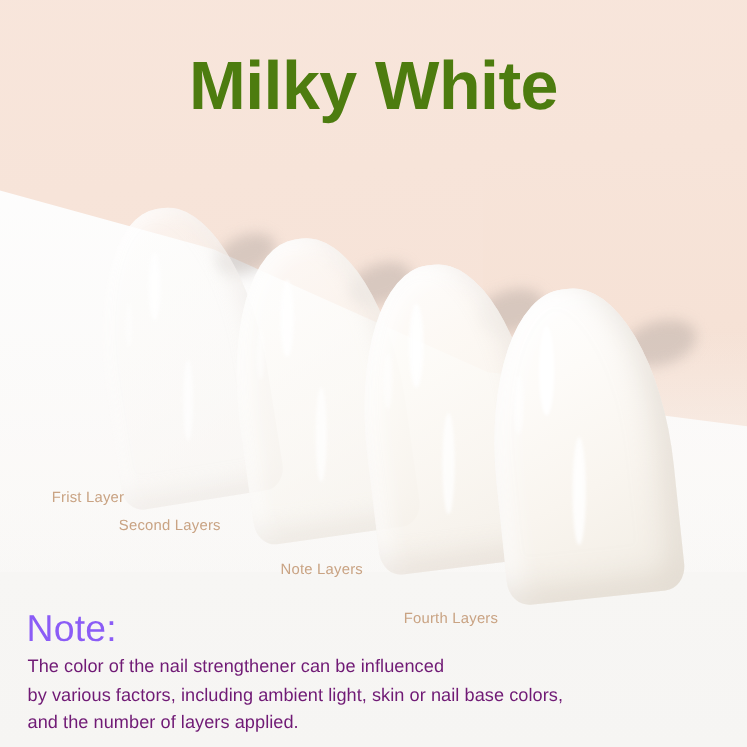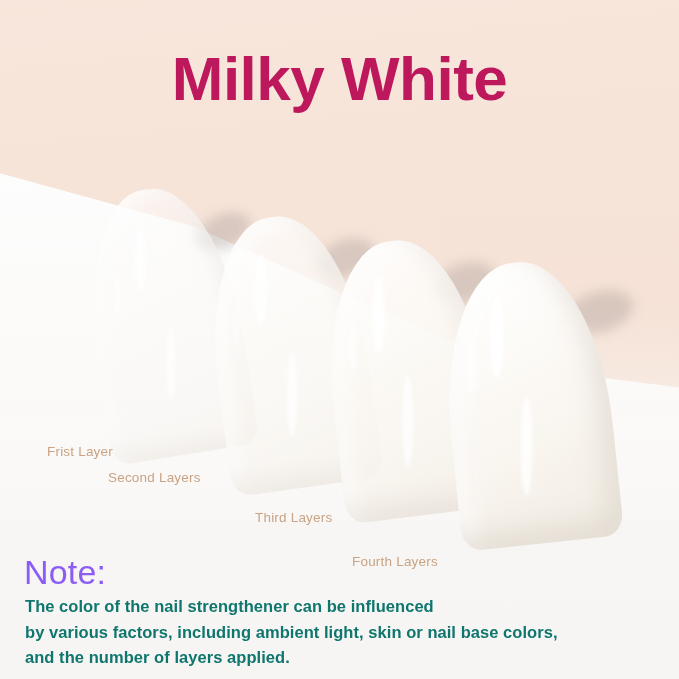--- a/index.html
+++ b/index.html
@@ -46,21 +46,21 @@
   }
 
   
   .title{
     position:absolute;
     left:0;right:0;top:48px;
     text-align:center;
     font-size:62px;
     font-weight:bold;
     letter-spacing:-0.5px;
-    color:#be185d;
+    color:#4d7c0f;
     line-height:1.0;
     white-space:nowrap;
   }
   .subtitle{
     position:absolute;
     left:0;right:0;top:130px;
     text-align:center;
     font-size:23px;
     color:#c9672c;
     letter-spacing:0.1px;
@@ -161,39 +161,38 @@
   .layer-label{
     position:absolute;
     font-size:13.5px;
     color:#c9a383;
     letter-spacing:0.2px;
     white-space:nowrap;
   }
   #label1{left:47px;top:444px;}
   #label2{left:108px;top:470px;}
   #label3{left:255px;top:510px;}
-  #label4{left:352px;top:554px;}
+  #label4{left:367px;top:554px;}
 
   
   .note-title{
     position:absolute;
     left:24px;top:553px;
     font-size:34px;
     color:#8b5cf6;
     letter-spacing:0.2px;
   }
   .note-body{
     position:absolute;
     left:25px;top:594px;
     font-size:16.5px;
     line-height:1.55;
-    color:#0f766e;
+    color:#701a75;
     letter-spacing:0.05px;
     white-space:pre-line;
-    font-weight:bold;
   }
 </style>
 </head>
 <body>
 
 <div id="stage">
 
   <div class="bg-white-base"></div>
   <div class="bg-peach"></div>
   <div class="bg-peach-right"></div>
@@ -230,21 +229,21 @@
 
   <div class="nail" id="nail4">
     <div class="body"></div>
     <div class="gloss-a"></div>
     <div class="gloss-b"></div>
     <div class="gloss-c"></div>
   </div>
 
   <div class="layer-label" id="label1">Frist Layer</div>
   <div class="layer-label" id="label2">Second Layers</div>
-  <div class="layer-label" id="label3">Third Layers</div>
+  <div class="layer-label" id="label3">Note Layers</div>
   <div class="layer-label" id="label4">Fourth Layers</div>
 
   <div class="note-title">Note:</div>
   <div class="note-body">The color of the nail strengthener can be influenced
 by various factors, including ambient light, skin or nail base colors,
 and the number of layers applied.</div>
 
 </div>
 
 </body></html>

